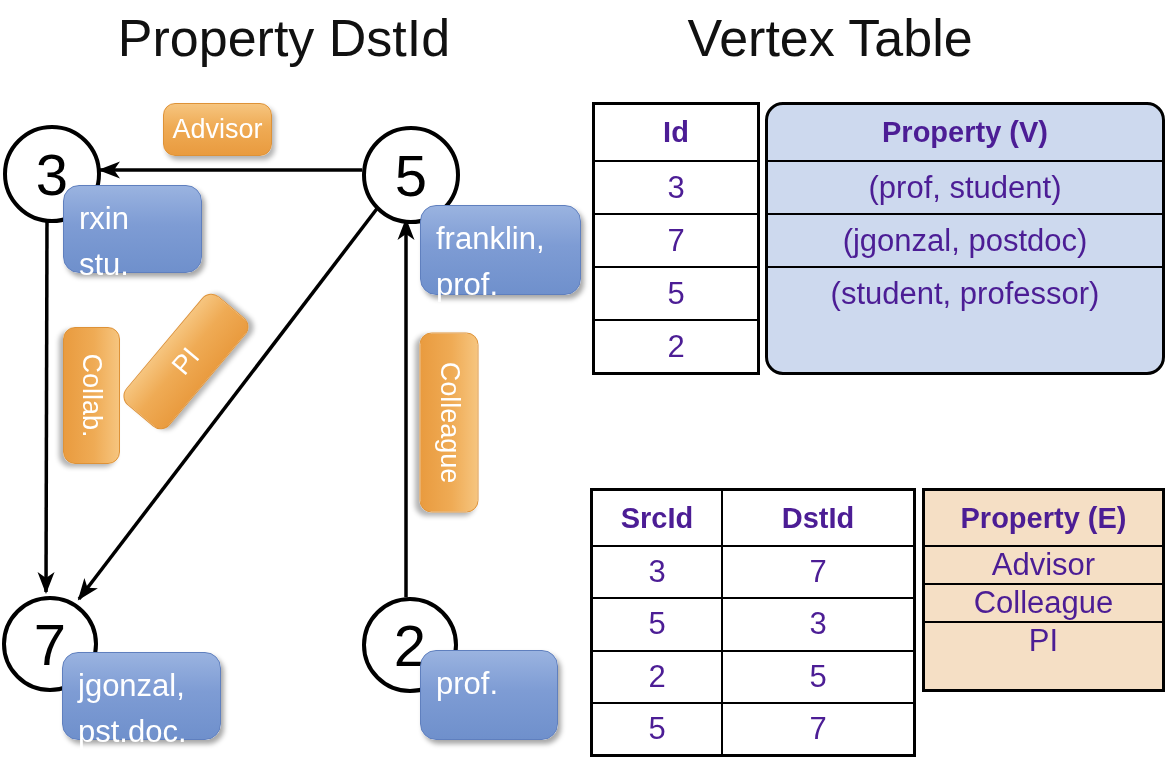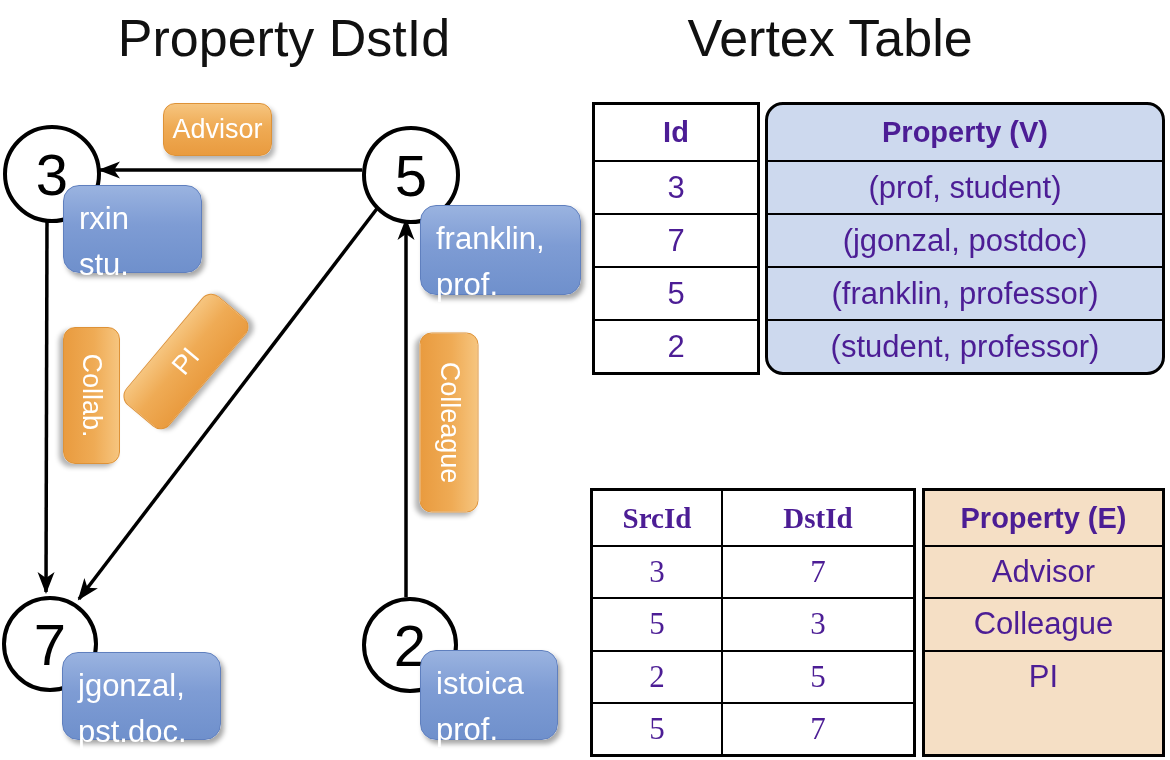--- a/index.html
+++ b/index.html
@@ -81,21 +81,20 @@
   </div>
   <div class="vbox" style="left:420px;top:185px;width:161px;height:90px;margin-top:20px;">
     <div>franklin,</div>
     <div>prof.</div>
   </div>
   <div class="vbox" style="left:62px;top:652px;width:159px;height:88px;">
     <div>jgonzal,</div>
     <div>pst.doc.</div>
   </div>
   <div class="vbox" style="left:420px;top:650px;width:138px;height:90px;">
-    <div>istoica</div>
     <div>prof.</div>
   </div>
 
   <div class="ebox" style="left:163px;top:103px;width:107px;height:51px;">Advisor</div>
   <div class="ebox" style="left:23px;top:367px;width:135px;height:55px;transform:rotate(90deg);">Collab.</div>
   <div class="ebox" style="left:115px;top:333px;width:140px;height:55px;transform:rotate(-50deg);">PI</div>
   <div class="ebox" style="left:359px;top:393px;width:178px;height:57px;transform:rotate(90deg);">Colleague</div>
 
   <div class="tbl" style="left:592px;top:102px;width:168px;height:273px;background:#fff;
                           grid-template-rows:55px 1fr 1fr 1fr 1fr;">
@@ -104,26 +103,25 @@
     <div class="row">7</div>
     <div class="row">5</div>
     <div class="row">2</div>
   </div>
 
   <div class="tbl" style="left:765px;top:102px;width:400px;height:273px;background:#cdd9ee;
                           grid-template-rows:55px 1fr 1fr 1fr 1fr;border-radius:18px;">
     <div class="row hdr">Property (V)</div>
     <div class="row">(prof, student)</div>
     <div class="row">(jgonzal, postdoc)</div>
-    <div class="row">(franklin, professor)</div>
     <div class="row">(student, professor)</div>
   </div>
 
   <div class="tbl twocol" style="left:590px;top:488px;width:326px;height:269px;background:#fff;
-                          grid-template-rows:54px 1fr 1fr 1fr 1fr;font-family:Liberation Serif, serif;">
+                          grid-template-rows:54px 1fr 1fr 1fr 1fr;">
     <div class="row hdr">
       <div class="cell">SrcId</div>
       <div class="cell">DstId</div>
     </div>
     <div class="row">
       <div class="cell">3</div>
       <div class="cell">7</div>
     </div>
     <div class="row">
       <div class="cell">5</div>
@@ -132,21 +130,21 @@
     <div class="row">
       <div class="cell">2</div>
       <div class="cell">5</div>
     </div>
     <div class="row">
       <div class="cell">5</div>
       <div class="cell">7</div>
     </div>
   </div>
 
-  <div class="tbl" style="left:922px;top:488px;width:243px;height:269px;background:#f5dfc5;
+  <div class="tbl" style="left:922px;top:488px;width:243px;height:204px;background:#f5dfc5;
                           grid-template-rows:54px 1fr 1fr 1fr 1fr;">
     <div class="row hdr">Property (E)</div>
     <div class="row">Advisor</div>
     <div class="row">Colleague</div>
     <div class="row">PI</div>
   </div>
 
 </div>
 
 </body></html>

